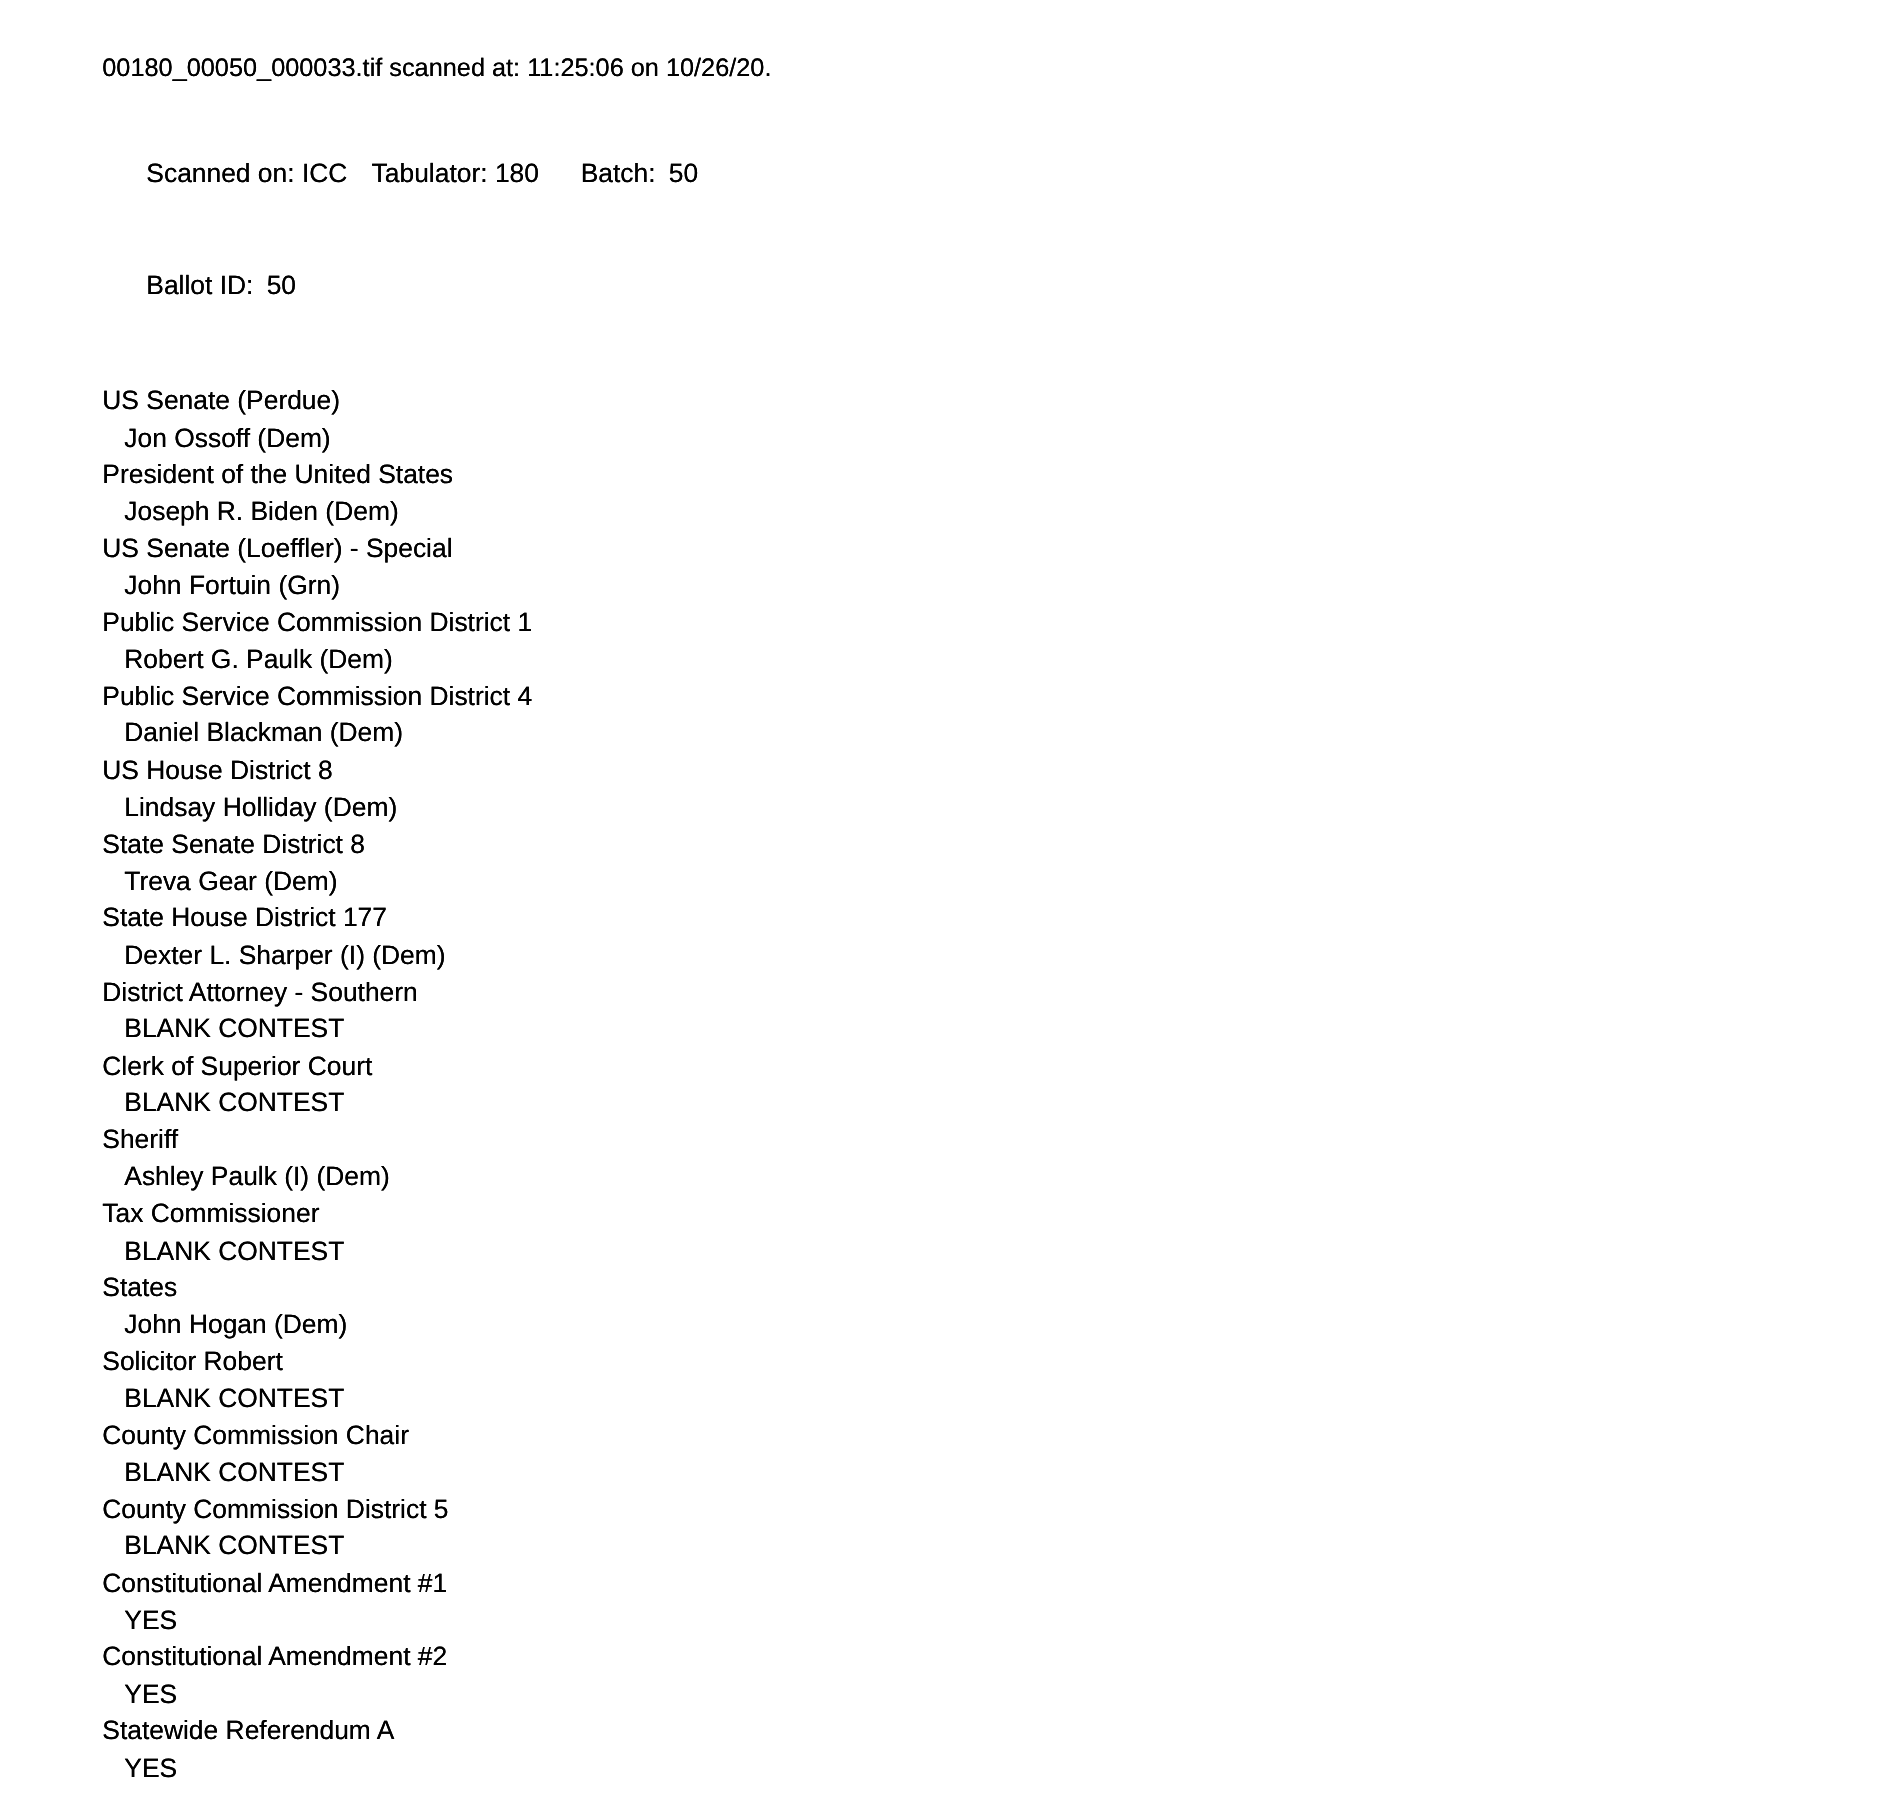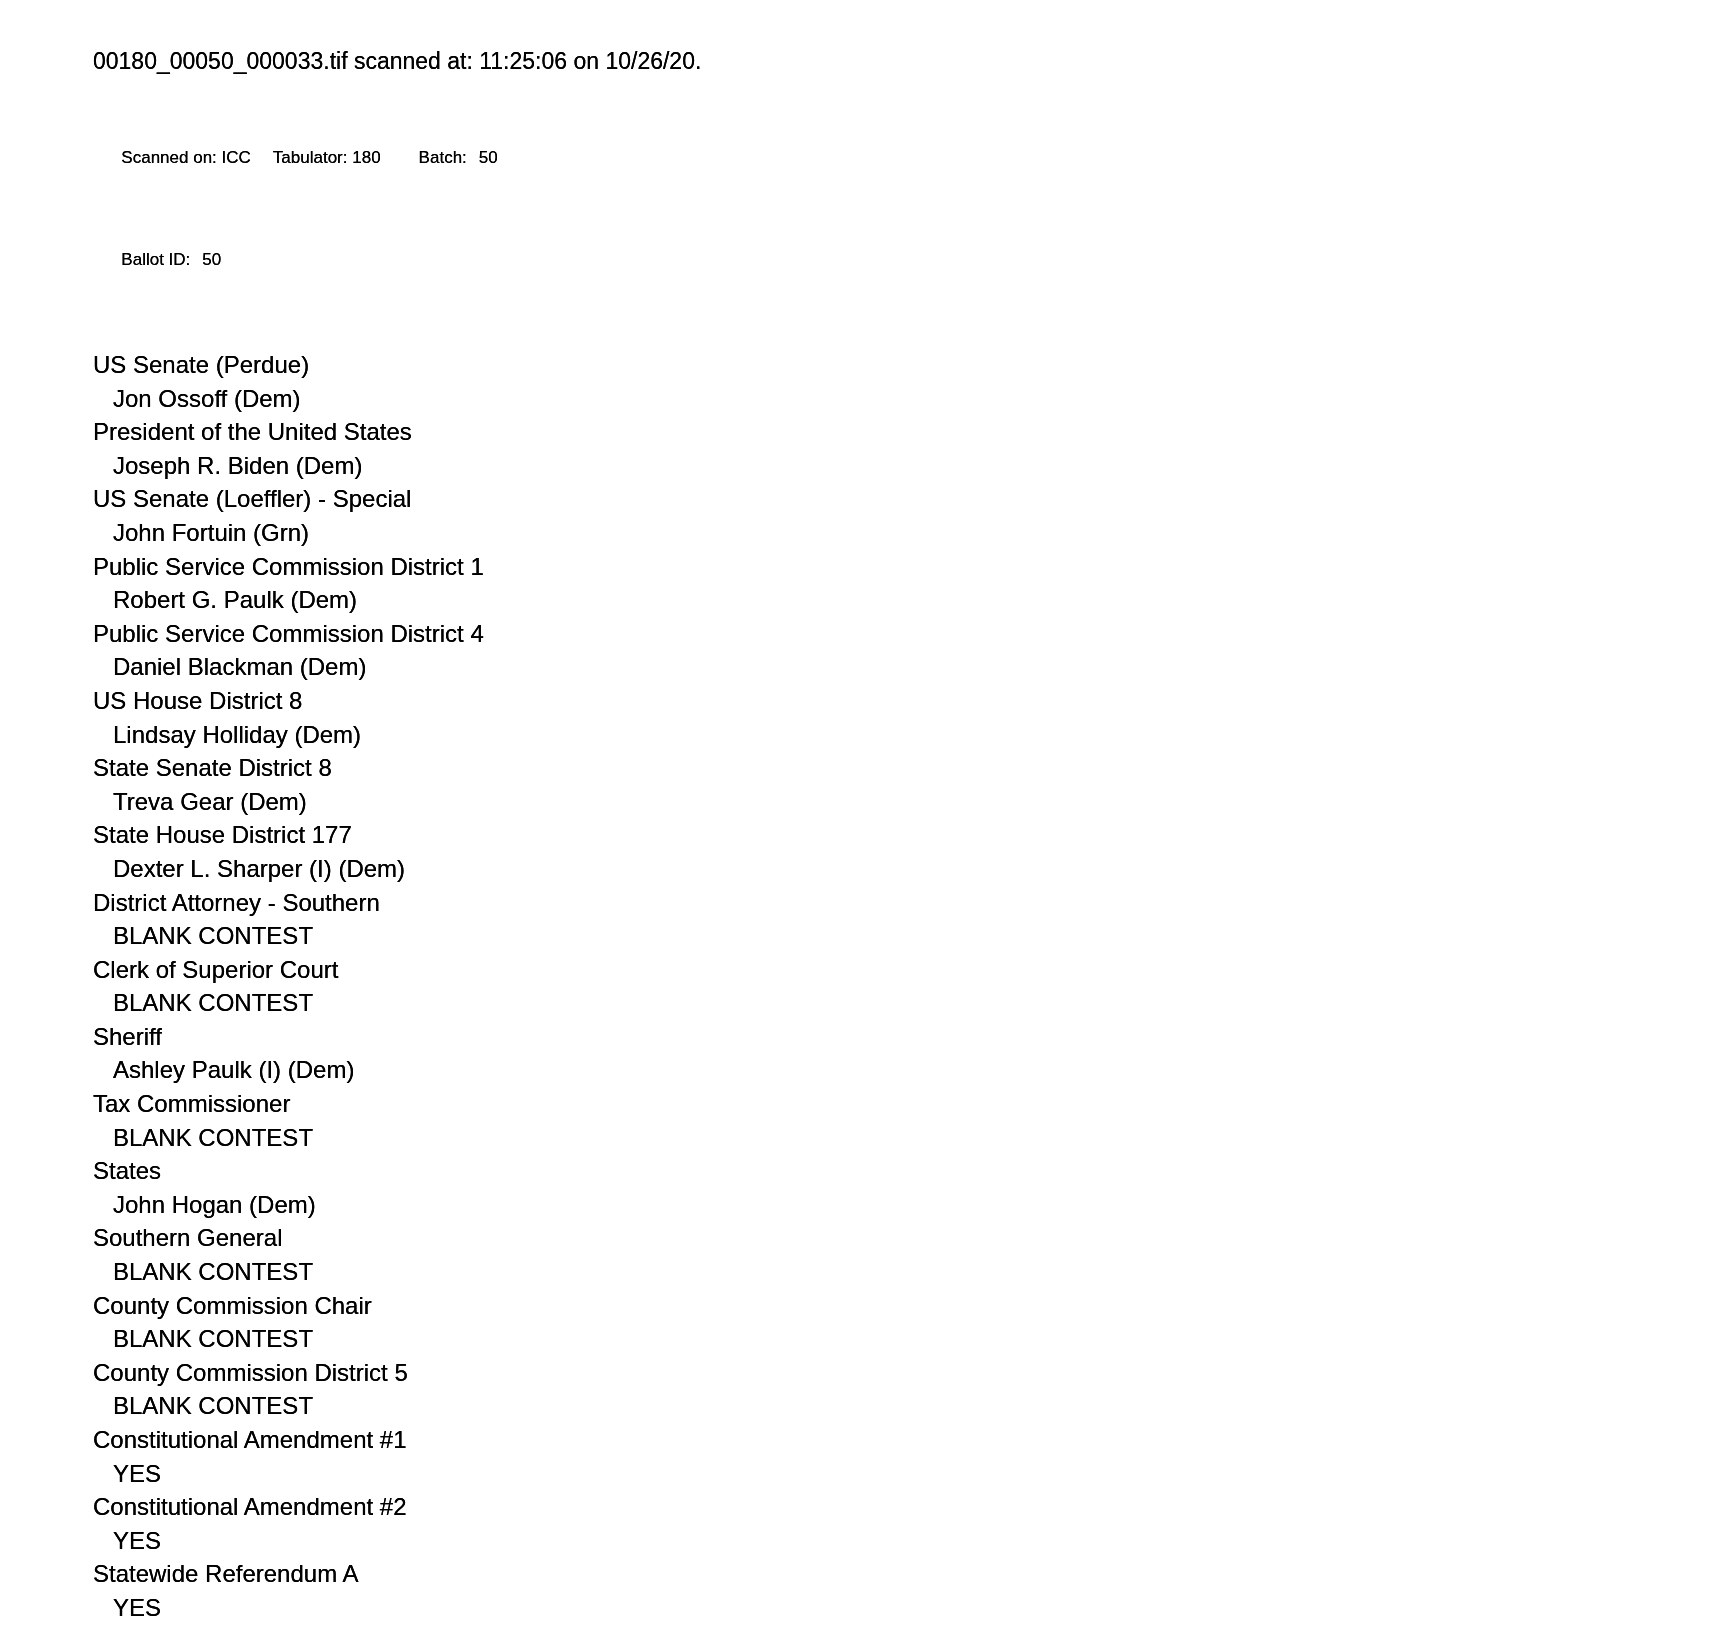--- a/index.html
+++ b/index.html
@@ -19,21 +19,21 @@
     padding: 47px 40px 0 93px;
     text-shadow: 0 0 0.5px currentColor; 
   }
   .file-line {
     font-size: 23px;
     line-height: 28px;
     margin: 0 0 32px 0;
     white-space: pre;
   }
   .meta-block {
-    font-size: 17px;
+    font-size: 24px;
     line-height: 34px;
     margin: 0 0 0 0;
   }
   .meta-line { white-space: pre; }
   .meta-label { display: inline; }
   .meta-value { display: inline; }
   .gap-sm { display: inline-block; width: 12px; }
   .gap-md { display: inline-block; width: 22px; }
   .gap-lg { display: inline-block; width: 38px; }
   .contest-list {
@@ -113,21 +113,21 @@
       </div>
       <div class="contest">
         <div class="contest-name">Tax Commissioner</div>
         <div class="contest-selection">BLANK CONTEST</div>
       </div>
       <div class="contest">
         <div class="contest-name">States</div>
         <div class="contest-selection">John Hogan (Dem)</div>
       </div>
       <div class="contest">
-        <div class="contest-name">Southern General</div>
+        <div class="contest-name">Solicitor Robert</div>
         <div class="contest-selection">BLANK CONTEST</div>
       </div>
       <div class="contest">
         <div class="contest-name">County Commission Chair</div>
         <div class="contest-selection">BLANK CONTEST</div>
       </div>
       <div class="contest">
         <div class="contest-name">County Commission District 5</div>
         <div class="contest-selection">BLANK CONTEST</div>
       </div>

